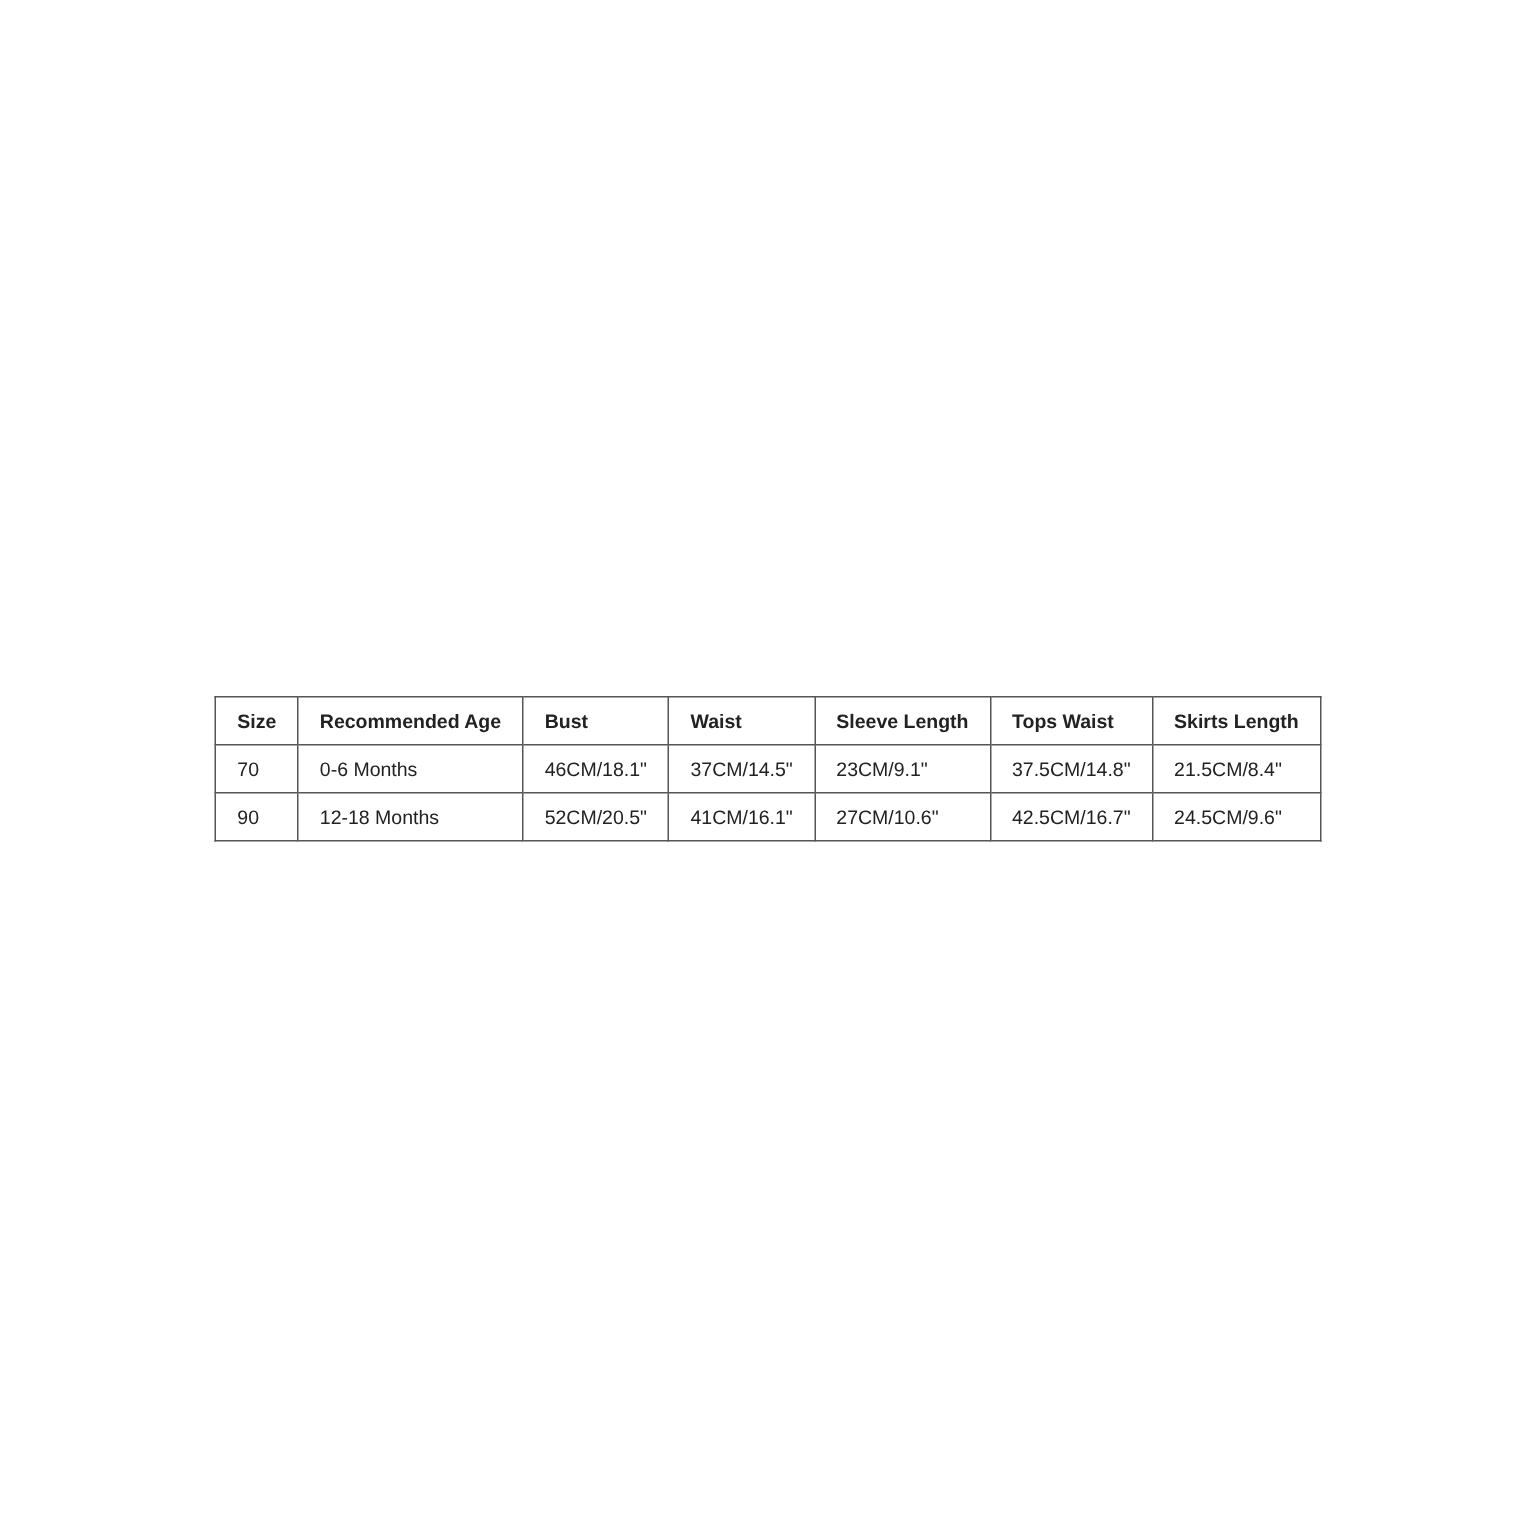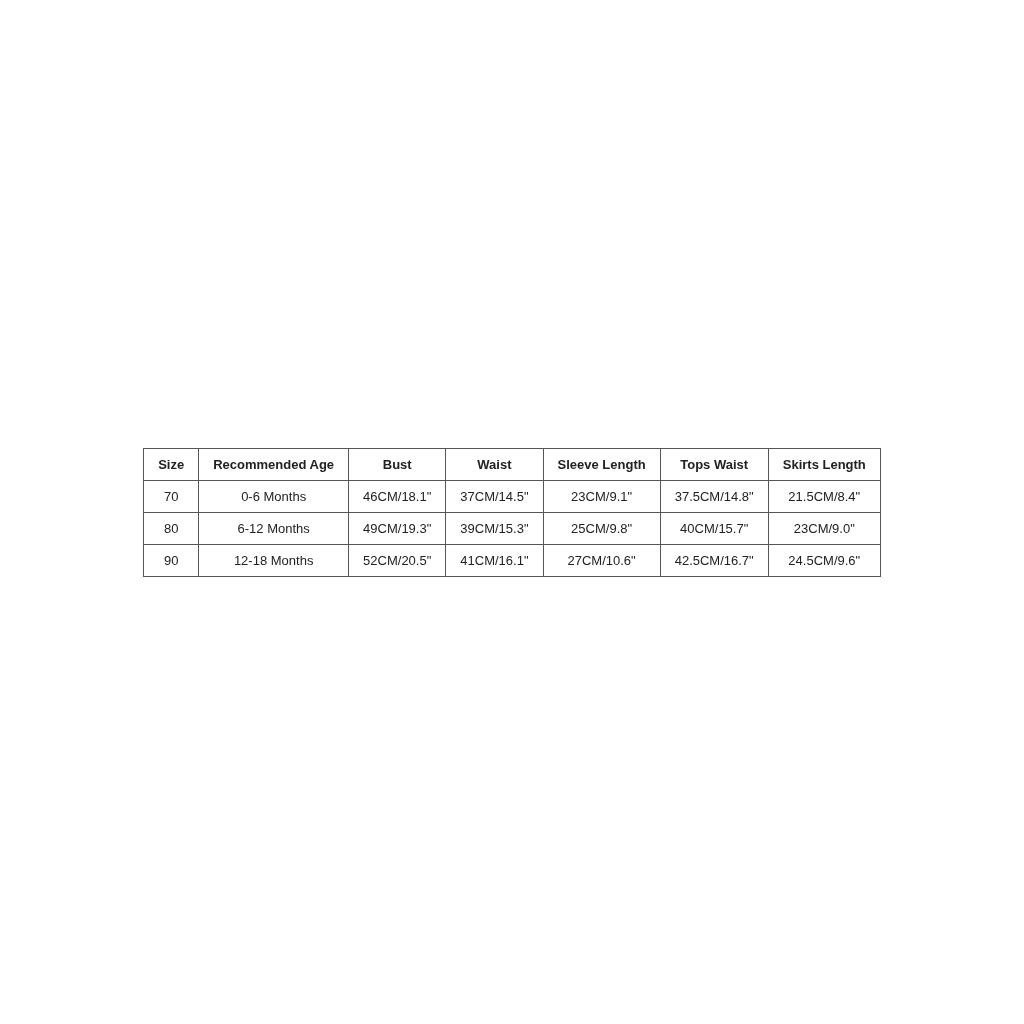--- a/index.html
+++ b/index.html
@@ -26,21 +26,21 @@
 
     table {
       border-collapse: collapse;
       font-size: 13px;
       color: #222222;
     }
 
     table th, table td {
       border: 1px solid #555555;
       padding: 8px 14px;
-      text-align: center;
+      text-align: left;
       white-space: nowrap;
     }
 
     table th {
       font-weight: bold;
     }
 
     table td {
       font-weight: normal;
     }
@@ -65,29 +65,20 @@
     <tr>
           <td>70</td>
           <td>0-6 Months</td>
           <td>46CM/18.1"</td>
           <td>37CM/14.5"</td>
           <td>23CM/9.1"</td>
           <td>37.5CM/14.8"</td>
           <td>21.5CM/8.4"</td>
         </tr>
         <tr>
-          <td>80</td>
-          <td>6-12 Months</td>
-          <td>49CM/19.3"</td>
-          <td>39CM/15.3"</td>
-          <td>25CM/9.8"</td>
-          <td>40CM/15.7"</td>
-          <td>23CM/9.0"</td>
-        </tr>
-        <tr>
           <td>90</td>
           <td>12-18 Months</td>
           <td>52CM/20.5"</td>
           <td>41CM/16.1"</td>
           <td>27CM/10.6"</td>
           <td>42.5CM/16.7"</td>
           <td>24.5CM/9.6"</td>
         </tr>
       </tbody>
   </table>

